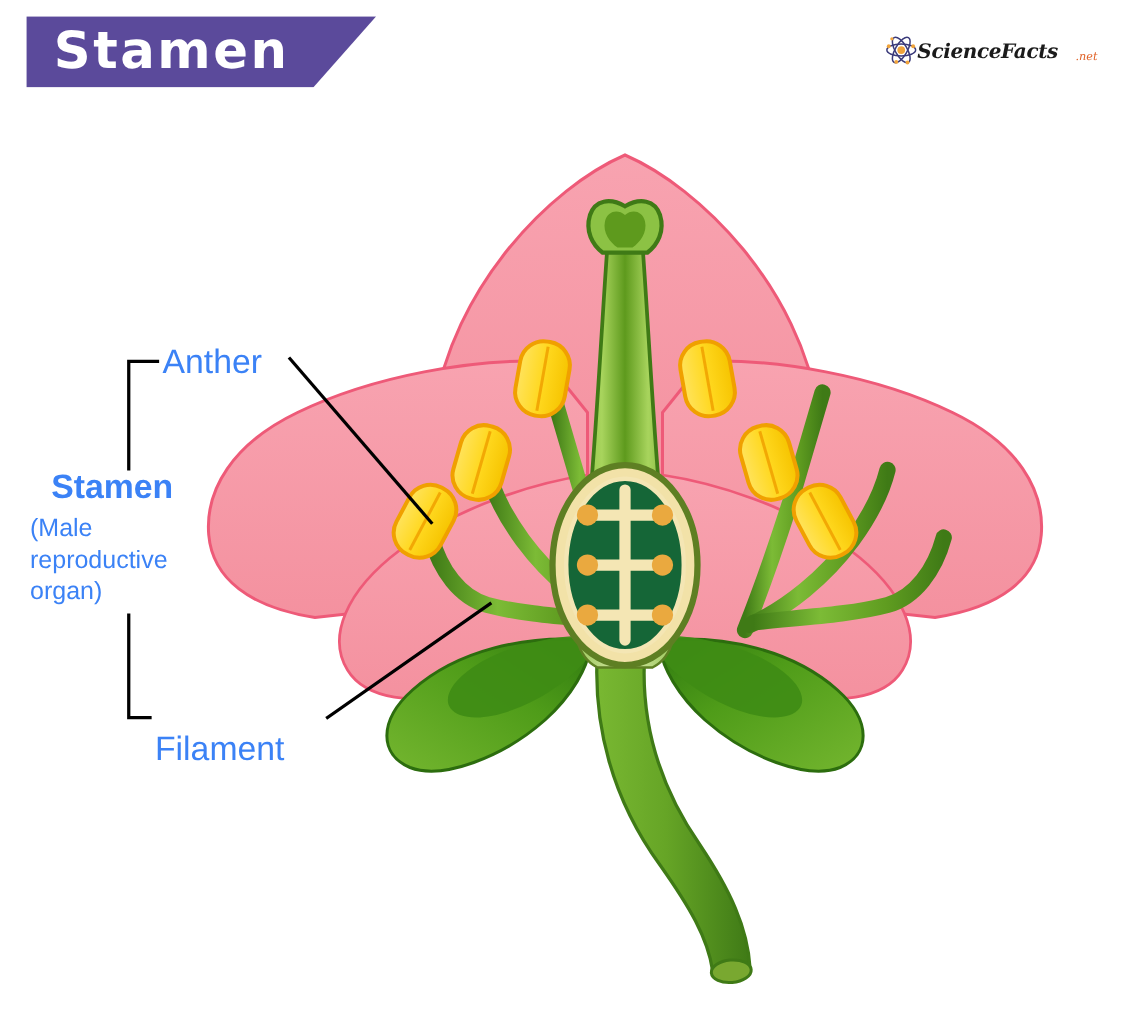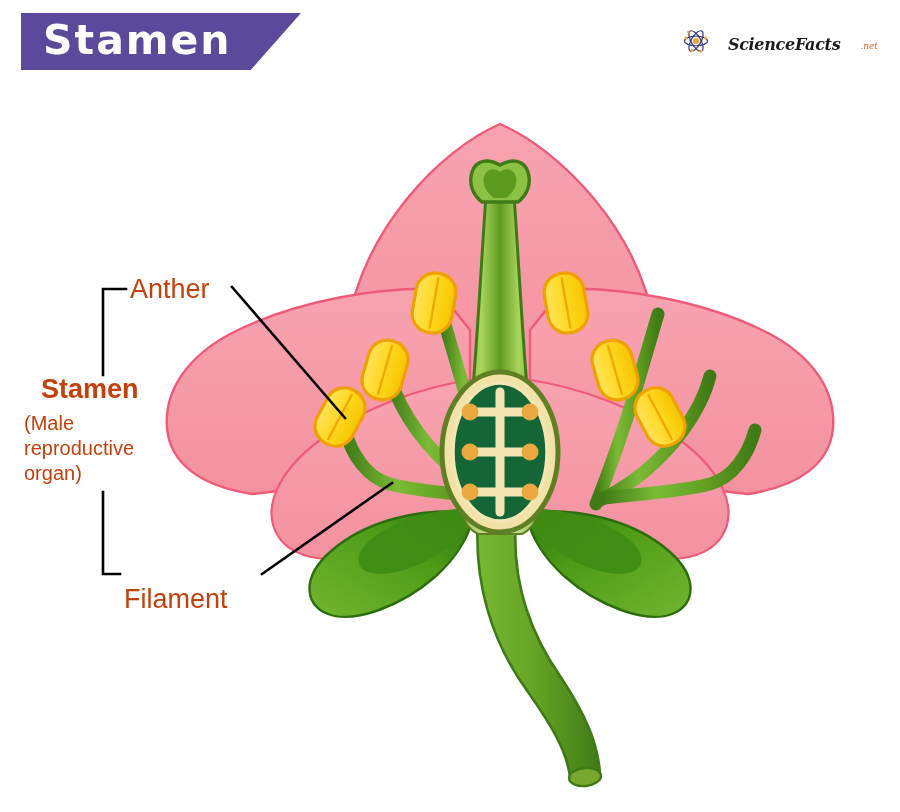--- a/index.html
+++ b/index.html
@@ -43,22 +43,22 @@
     white-space: nowrap;
     font-family: "DejaVu Sans", sans-serif;
   }
 
   
   #brand-logo {
     position: absolute;
     right: 22px;
     top: 26px;
     display: flex;
-    align-items: flex-end;
-    gap: 19px;
+    align-items: center;
+    gap: 0;
     height: 28px;
   }
   #brand-logo .logo-atom {
     width: 26px;
     height: 26px;
     flex: 0 0 auto;
   }
   #brand-logo .logo-word {
     font-family: "DejaVu Serif", serif;
     font-style: italic;
@@ -66,30 +66,30 @@
     font-size: 16px;
     color: #1b1b1b;
     letter-spacing: -0.3px;
     white-space: nowrap;
   }
   #brand-logo .logo-tld {
     font-family: "DejaVu Serif", serif;
     font-style: italic;
     font-size: 9px;
     color: #e06126;
-    margin-left: 1px;
+    margin-left: 14px;
     align-self: flex-end;
     margin-bottom: 3px;
     white-space: nowrap;
   }
 
   
   .lbl {
     position: absolute;
-    color: #c2410c;
+    color: #3b82f6;
     white-space: nowrap;
   }
   #label-anther {
     left: 130px;
     top: 274px;
     font-size: 27px;
   }
   #label-filament {
     left: 124px;
     top: 584px;

